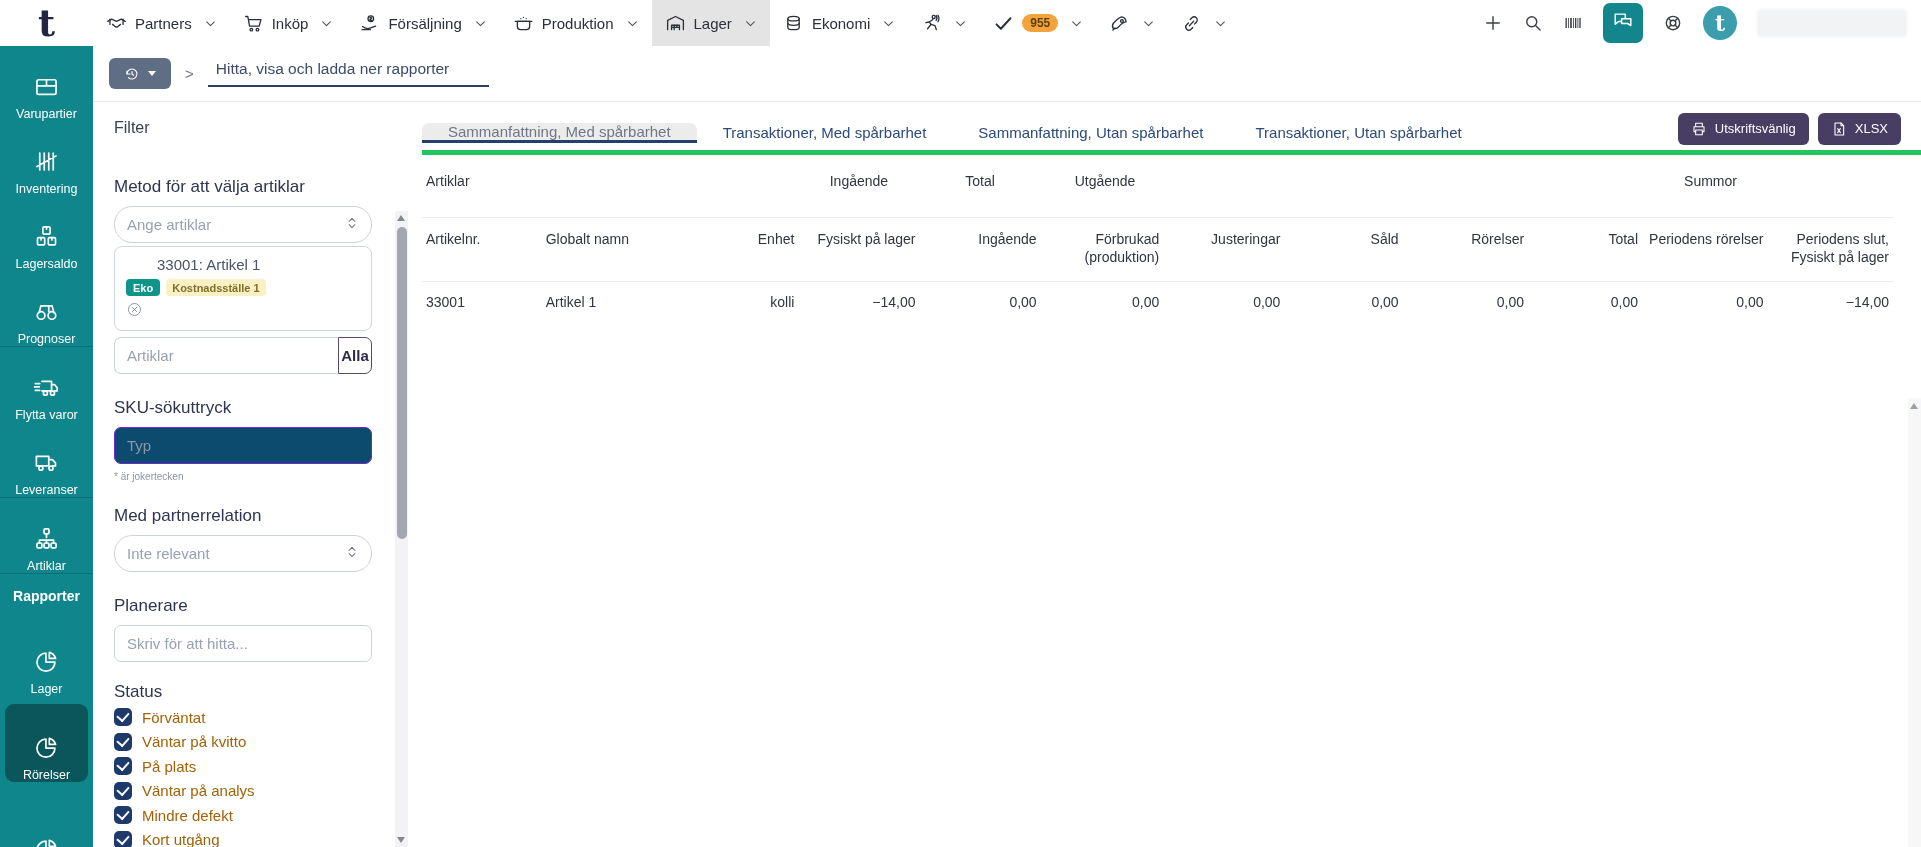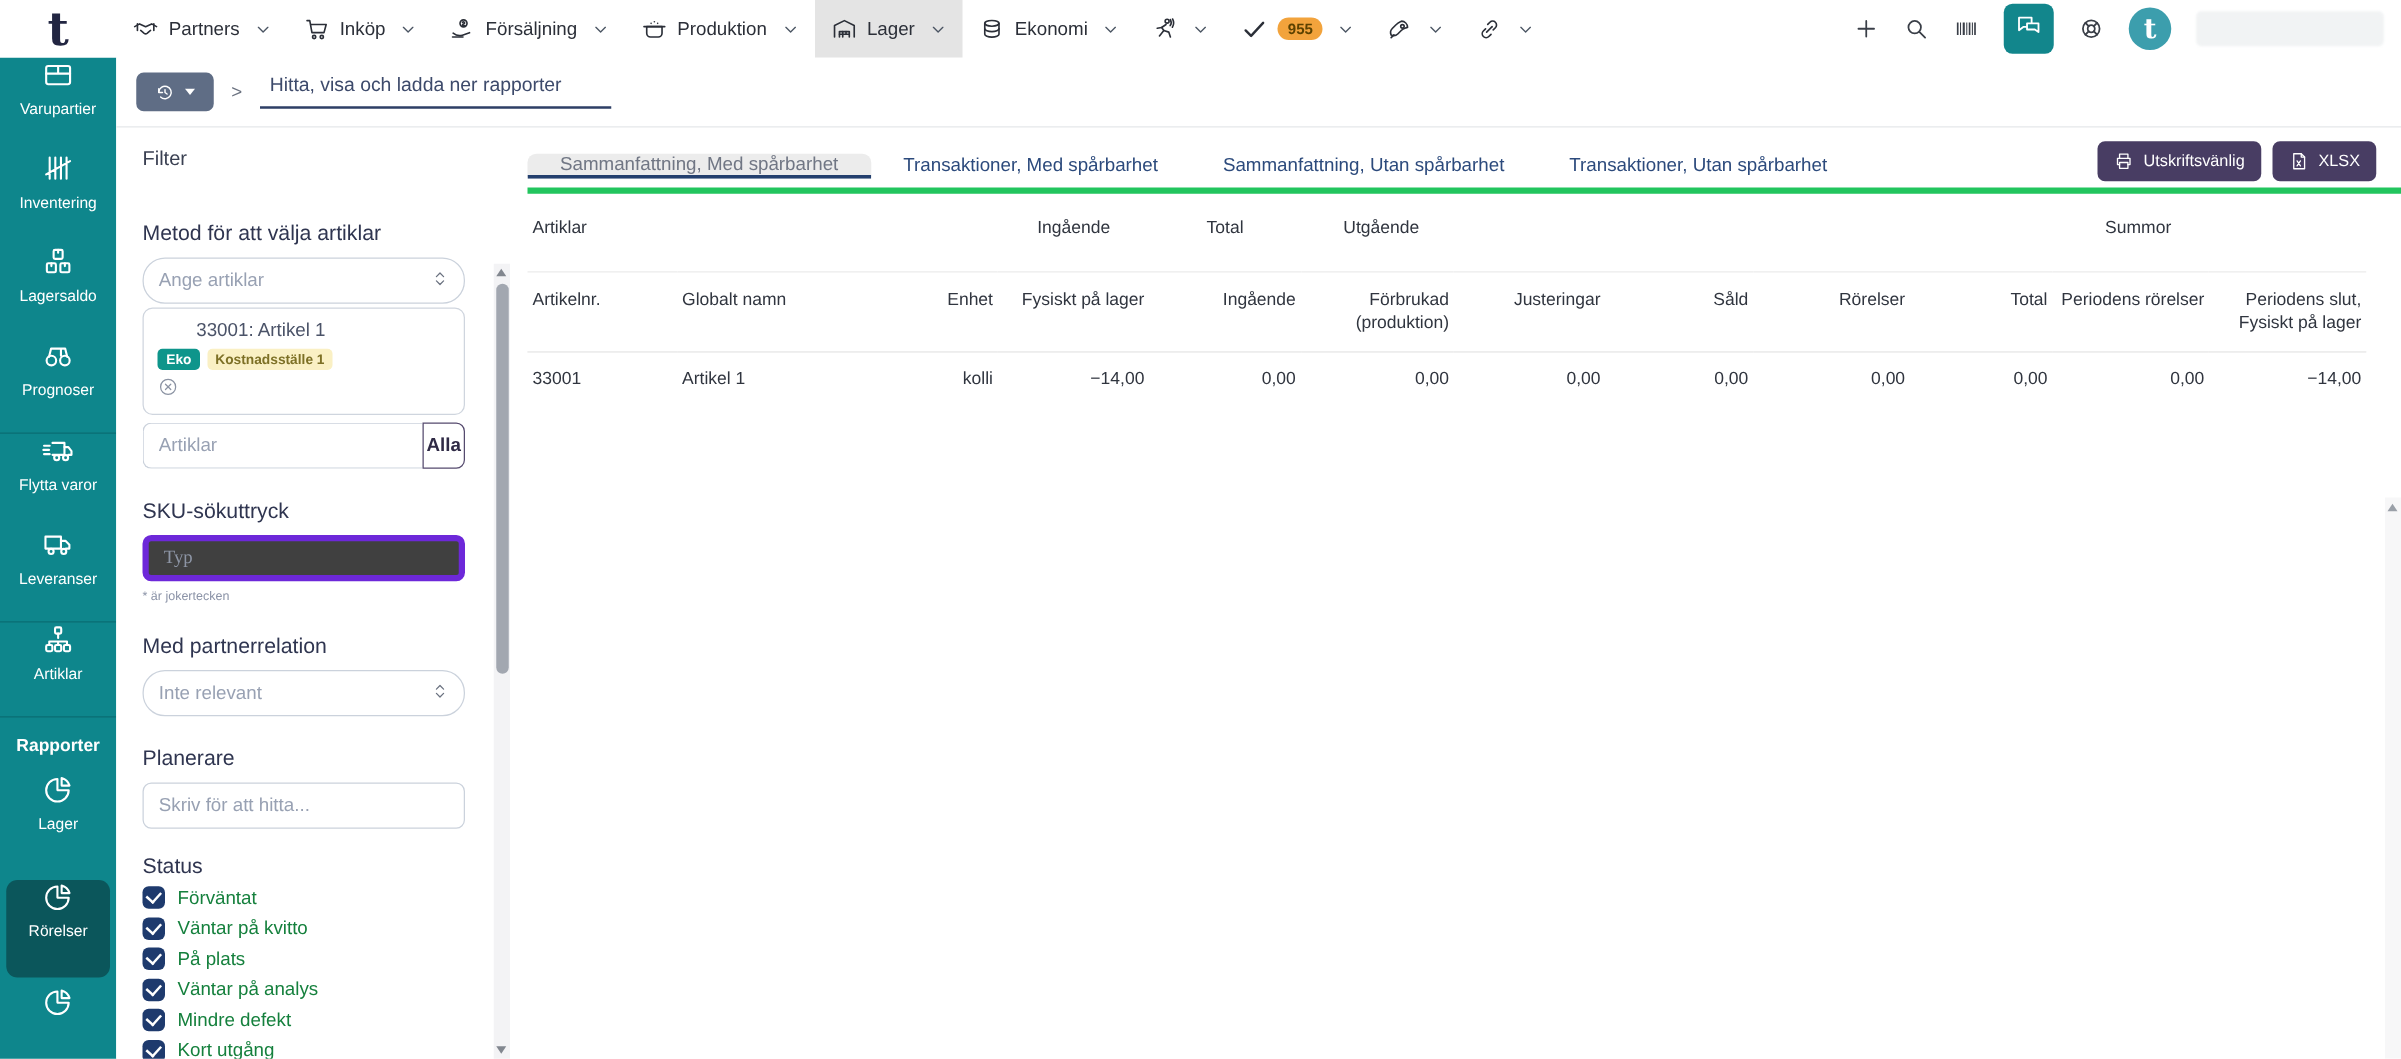--- a/index.html
+++ b/index.html
@@ -32,21 +32,21 @@
     stroke-linecap:round; stroke-linejoin:round; }
   .avatar { width:34px; height:34px; border-radius:50%; background:#3c9ead; color:#fff;
     font-family:"DejaVu Serif", serif; font-size:22px; font-weight:700; display:flex;
     align-items:center; justify-content:center; }
   .name-blur { width:150px; height:28px; background:#f1f3f4; border-radius:4px; filter:blur(1px); }
 
   
   .sidebar { position:absolute; left:0; top:46px; width:93px; height:801px; background:#0e868c;
     display:flex; flex-direction:column; overflow:hidden; }
   .side-item { height:75px; display:flex; flex-direction:column; align-items:center;
-    justify-content:flex-start; gap:7px; color:#fff; font-size:12.5px; cursor:pointer; flex:none; }
+    justify-content:flex-end; gap:7px; color:#fff; font-size:12.5px; cursor:pointer; flex:none; }
   .side-item svg { width:27px; height:27px; stroke:#fff; fill:none; stroke-width:1.5;
     stroke-linecap:round; stroke-linejoin:round; }
   .side-sep { height:1px; background:#0a6d73; flex:none; }
   .side-section { height:44px; display:flex; align-items:center; justify-content:center;
     color:#fff; font-size:14px; font-weight:700; flex:none; }
   .side-item.h78 { height:78px; }
   .side-item.active { background:#0b565b; border-radius:9px; margin:8px 5px 0 5px; height:78px; }
 
   
   .main { position:absolute; left:93px; top:46px; right:0; bottom:0; background:#fff; }
@@ -85,35 +85,35 @@
     stroke-linecap:round; }
   .art-row { display:flex; width:258px; margin-top:6px; }
   .art-input { flex:1; height:37px; border:1px solid #cbd2dc; border-right:none;
     border-radius:7px 0 0 7px; padding:0 12px; font-size:15px; color:#3a4052; outline:none;
     font-family:"Liberation Sans", sans-serif; }
   .art-input::placeholder { color:#98a1b3; }
   .alla-btn { width:47px; height:37px; background:#fff; border:1.5px solid #554a6e;
     border-radius:0 7px 7px 0; font-size:15px; font-weight:700; color:#2f2a45; cursor:pointer;
     font-family:"Liberation Sans", sans-serif; }
   .f-gap { height:24px; }
-  .dis-input { width:258px; height:37px; background:#404040; border:5px solid #6d28d9;
+  .dis-input { width:258px; height:37px; background:#0c4a6e; border:1px solid #6d28d9;
     border-radius:7px; padding:0 12px; font-size:15px; color:#8d95a5;
-    font-family:Liberation Serif, serif; }
+    font-family:Liberation Sans, sans-serif; }
   .dis-input::placeholder { color:#8d95a5; }
   .hint { font-size:10px; color:#8b93a7; margin-top:7px; }
   .txt-input { width:258px; height:37px; border:1px solid #cbd2dc; border-radius:7px;
     padding:0 12px; font-size:15px; color:#3a4052; outline:none;
     font-family:"Liberation Sans", sans-serif; }
   .txt-input::placeholder { color:#98a1b3; }
   .chk-row { display:flex; align-items:center; gap:10px; margin-bottom:6.5px; }
   .chk { width:18px; height:18px; border-radius:5px; flex:none; position:relative; }
   .chk.on { background:#1e3a6d; }
   .chk.on::after { content:""; position:absolute; left:4.5px; top:2px; width:6px; height:9px;
     border:solid #fff; border-width:0 2.2px 2.2px 0; transform:rotate(42deg); }
-  .chk-label { font-size:15px; color:#15803d; }
+  .chk-label { font-size:15px; color:#a16207; }
 
   
   .f-scroll { width:13px; flex:none; position:relative; background:#f3f3f5; margin-top:108px; }
   .f-scroll .arr-up, .f-scroll .arr-dn { position:absolute; left:2px; width:0; height:0;
     border-left:4.5px solid transparent; border-right:4.5px solid transparent; }
   .f-scroll .arr-up { top:4px; border-bottom:6px solid #82878f; }
   .f-scroll .arr-dn { bottom:4px; border-top:6px solid #82878f; }
   .f-thumb { position:absolute; left:1.5px; top:16px; width:10px; height:312px;
     background:#a2a7b0; border-radius:5px; }
 

